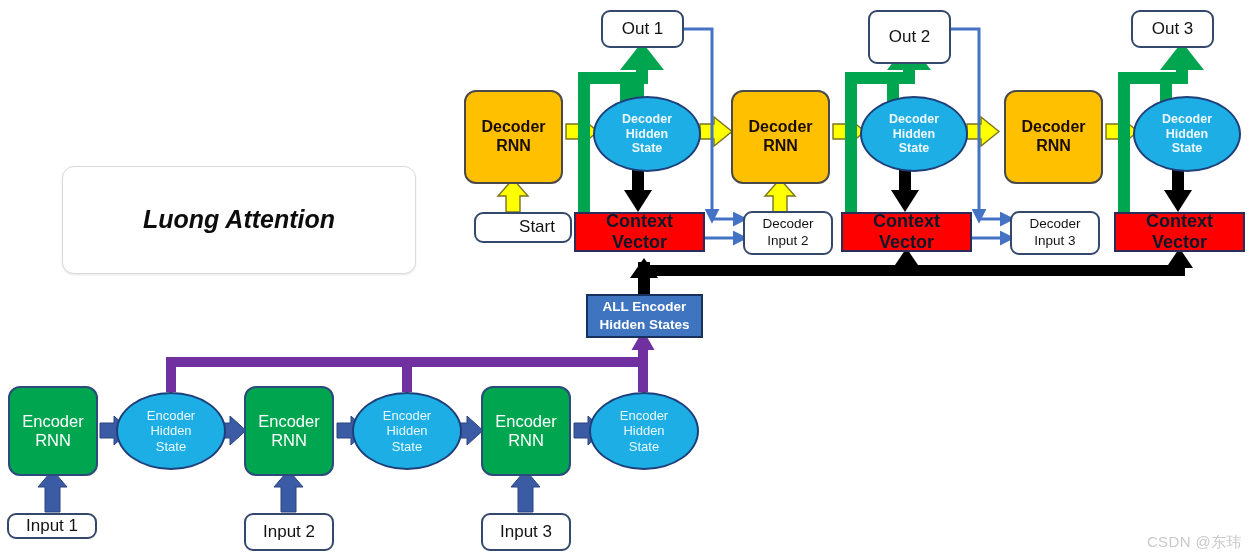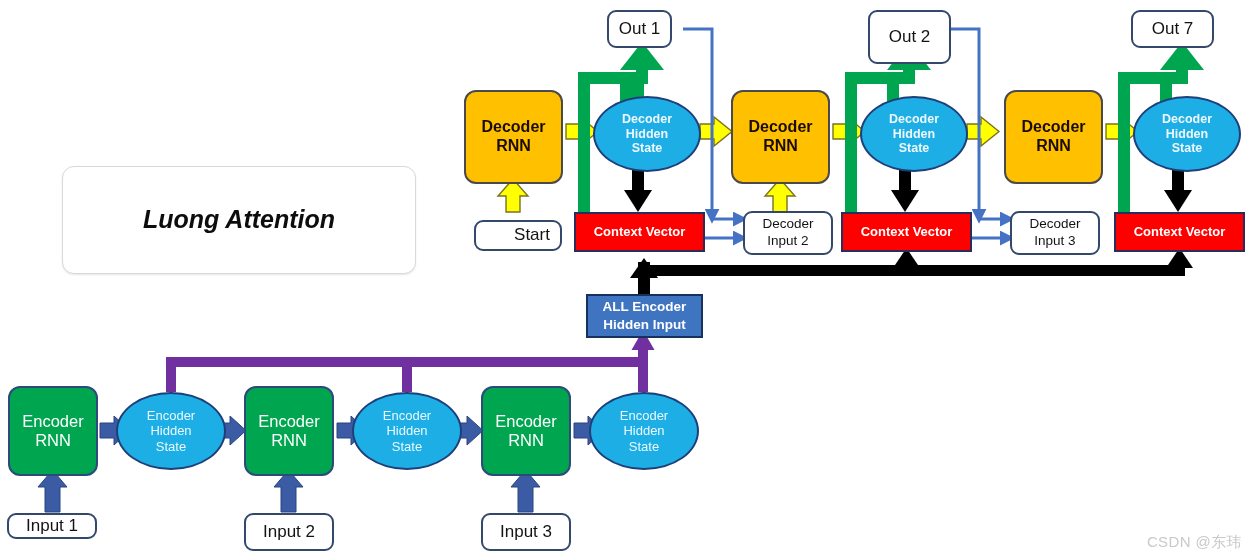--- a/index.html
+++ b/index.html
@@ -82,22 +82,22 @@
     border-radius: 9px;
     color: #131313;
     font-size: 17px;
   }
   .wbox.small { font-size: 13.5px; line-height: 1.25; }
 
   
   .ctx {
     background: #FF0000;
     border: 2.5px solid #2c2c5a;
-    color: #ffffff;
-    font-size: 13px;
+    color: #0f172a;
+    font-size: 18px;
     font-weight: bold;
   }
 
   
   .allenc {
     background: #3F74C0;
     border: 2.5px solid #16325c;
     color: #ffffff;
     font-size: 13.5px;
     font-weight: bold;
@@ -267,39 +267,39 @@
   </div>
   <div class="node wbox" style="left:244px; top:513px; width:90px; height:38px;">
     <span>Input 2</span>
   </div>
   <div class="node wbox" style="left:481px; top:513px; width:90px; height:38px;">
     <span>Input 3</span>
   </div>
 
   <div class="node allenc" style="left:586px; top:294px; width:117px; height:44px; flex-direction:column;">
     <span>ALL Encoder</span>
-    <span>Hidden Input</span>
+    <span>Hidden States</span>
   </div>
 
   <div class="node dec-rnn" style="left:464px; top:90px; width:99px; height:94px; flex-direction:column;">
     <span>Decoder</span>
     <span>RNN</span>
   </div>
   <div class="node ellipse dec" style="left:593px; top:96px; width:108px; height:76px; flex-direction:column;">
     <span>Decoder</span>
     <span>Hidden</span>
     <span>State</span>
   </div>
   <div class="node ctx" style="left:574px; top:212px; width:131px; height:40px;">
     <span>Context Vector</span>
   </div>
-  <div class="node wbox" style="left:601px; top:10px; width:65px; height:38px;margin-left:6px;">
+  <div class="node wbox" style="left:601px; top:10px; width:83px; height:38px;">
     <span>Out 1</span>
   </div>
-  <div class="node wbox" style="left:474px; top:220px; width:88px; height:31px;padding-left:28px;">
+  <div class="node wbox" style="left:474px; top:212px; width:98px; height:31px;padding-left:28px;">
     <span>Start</span>
   </div>
 
   <div class="node dec-rnn" style="left:731px; top:90px; width:99px; height:94px; flex-direction:column;">
     <span>Decoder</span>
     <span>RNN</span>
   </div>
   <div class="node ellipse dec" style="left:860px; top:96px; width:108px; height:76px; flex-direction:column;">
     <span>Decoder</span>
     <span>Hidden</span>
@@ -322,21 +322,21 @@
   </div>
   <div class="node ellipse dec" style="left:1133px; top:96px; width:108px; height:76px; flex-direction:column;">
     <span>Decoder</span>
     <span>Hidden</span>
     <span>State</span>
   </div>
   <div class="node ctx" style="left:1114px; top:212px; width:131px; height:40px;">
     <span>Context Vector</span>
   </div>
   <div class="node wbox" style="left:1131px; top:10px; width:83px; height:38px;">
-    <span>Out 7</span>
+    <span>Out 3</span>
   </div>
   <div class="node wbox small" style="left:1010px; top:211px; width:90px; height:44px; flex-direction:column;">
     <span>Decoder</span>
     <span>Input 3</span>
   </div>
 
   <div class="watermark">CSDN @东玮</div>
 
 </div>
 

